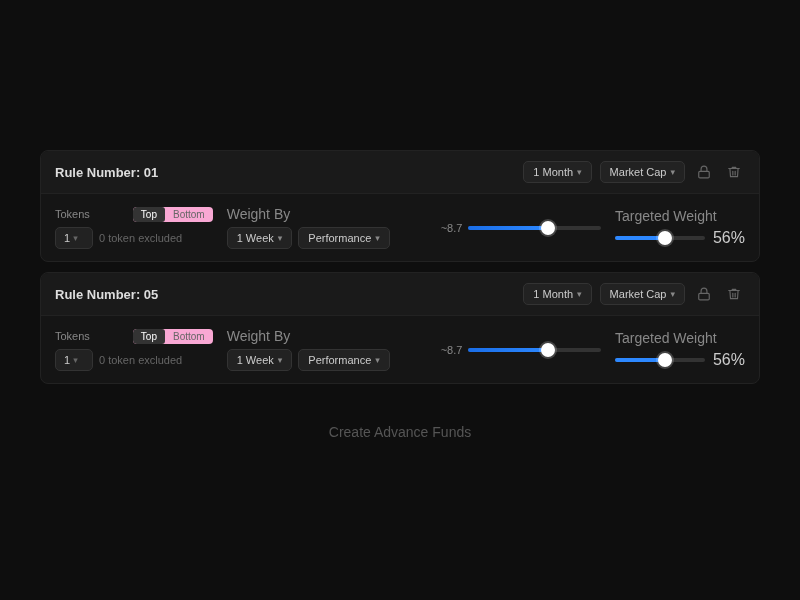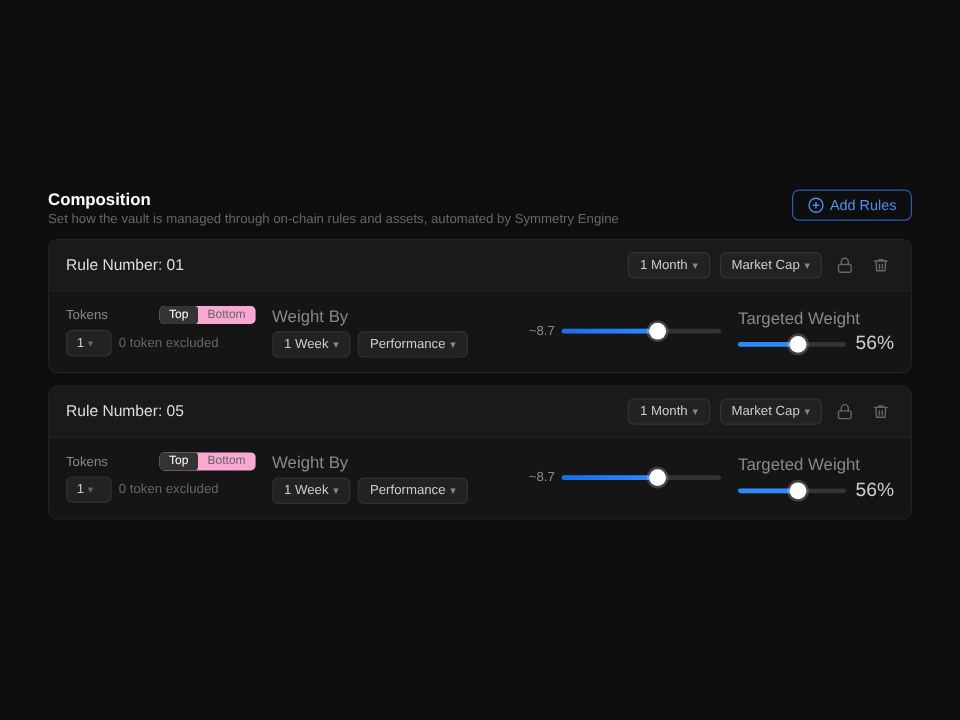--- a/index.html
+++ b/index.html
@@ -68,21 +68,21 @@
       display: flex;
       align-items: center;
       justify-content: space-between;
       padding: 10px 14px;
       background: #1a1a1a;
       border-bottom: 1px solid #222;
     }
 
     .rule-number {
       font-size: 13px;
-      font-weight: 400;
+      font-weight: 700;
       color: #ddd;
     }
 
     .rule-controls {
       display: flex;
       align-items: center;
       gap: 8px;
     }
 
     .dropdown-btn {
@@ -326,34 +326,20 @@
       stroke-width: 2;
       stroke-linecap: round;
       stroke-linejoin: round;
     }
   </style>
 </head>
 <body>
 
 <div class="main-container">
 
-  <div class="composition-header">
-    <div>
-      <div class="composition-title">Composition</div>
-      <div class="composition-subtitle">Set how the vault is managed through on-chain rules and assets, automated by Symmetry Engine</div>
-    </div>
-    <button class="add-rules-btn">
-      <svg class="svg-icon" viewBox="0 0 24 24">
-        <circle cx="12" cy="12" r="10"></circle>
-        <line x1="12" y1="8" x2="12" y2="16"></line>
-        <line x1="8" y1="12" x2="16" y2="12"></line>
-      </svg>
-      <span>Add Rules</span>
-    </button>
-  </div>
 
   <div class="rule-card">
     <div class="rule-header">
       <span class="rule-number">Rule Number: 01</span>
       <div class="rule-controls">
         <button class="dropdown-btn">
           <span>1 Month</span>
           <span class="chevron">▾</span>
         </button>
         <button class="dropdown-btn">
@@ -509,14 +495,17 @@
           <div class="targeted-track">
             <div class="targeted-fill" style="width: 56%;"></div>
             <div class="targeted-thumb" style="left: 56%;"></div>
           </div>
           <span class="percent-label">56%</span>
         </div>
       </div>
     </div>
   </div>
 
+  <div class="bottom-section">
+    <button class="create-btn">Create Advance Funds</button>
+  </div>
 
 </div>
 
 </body></html>

